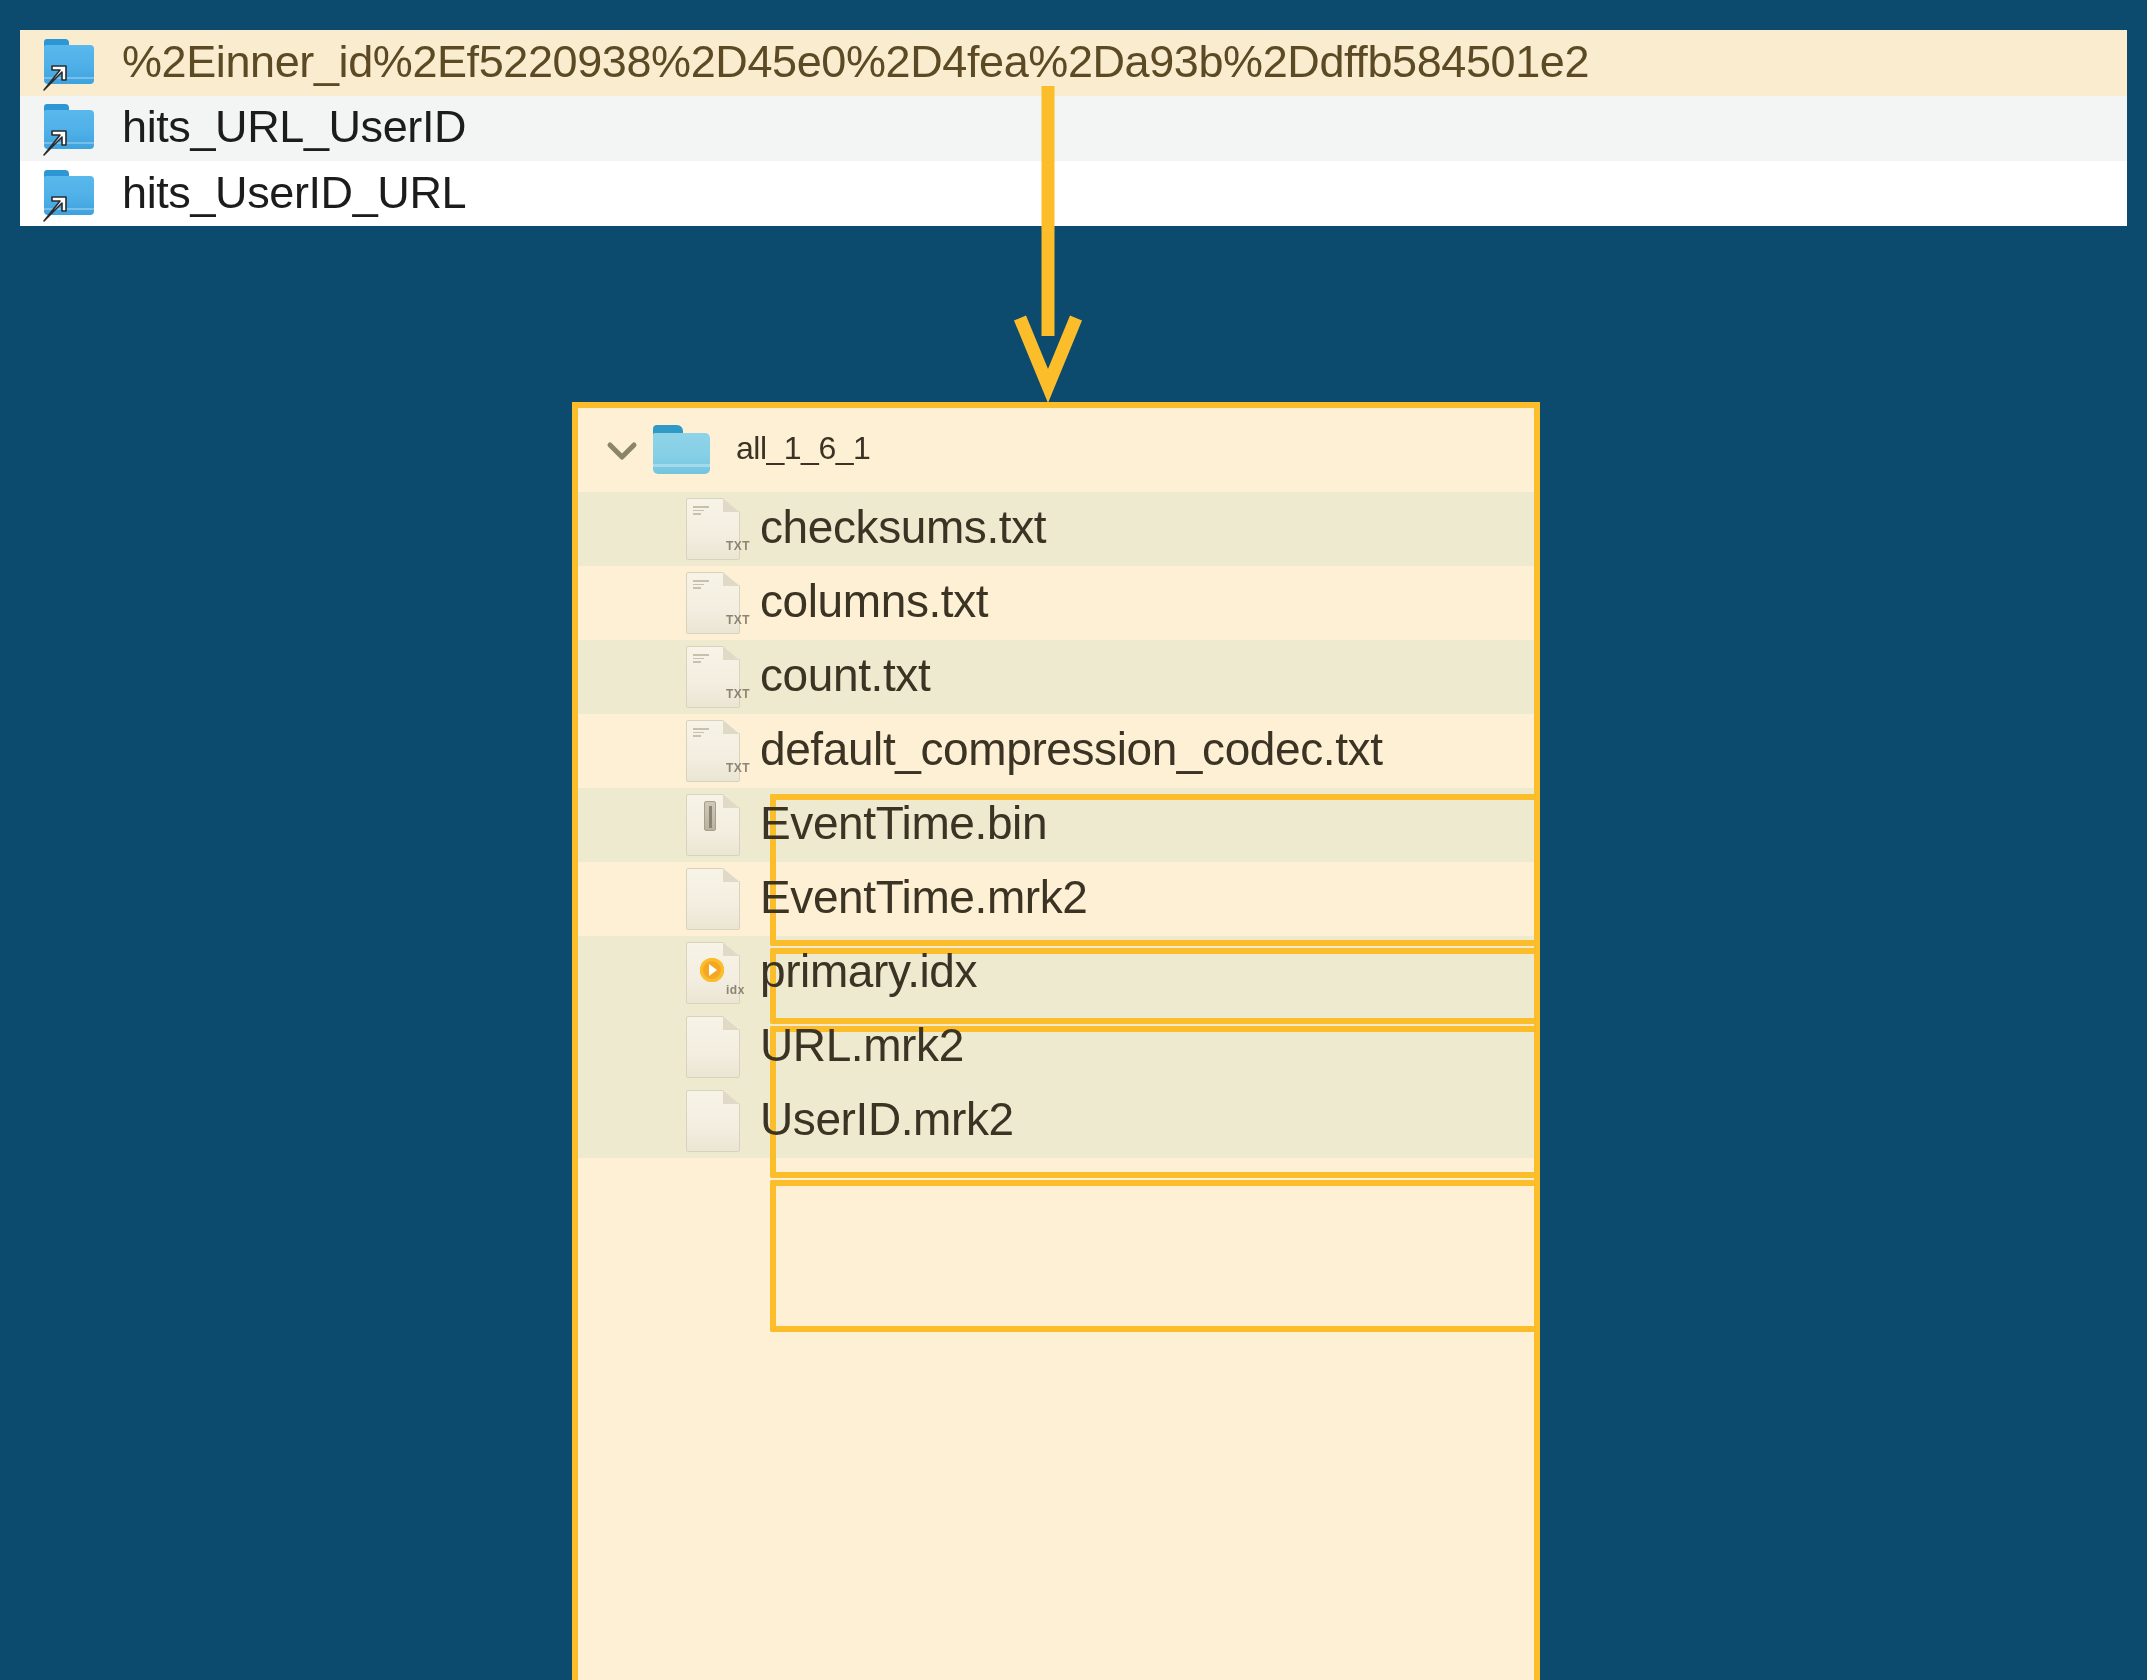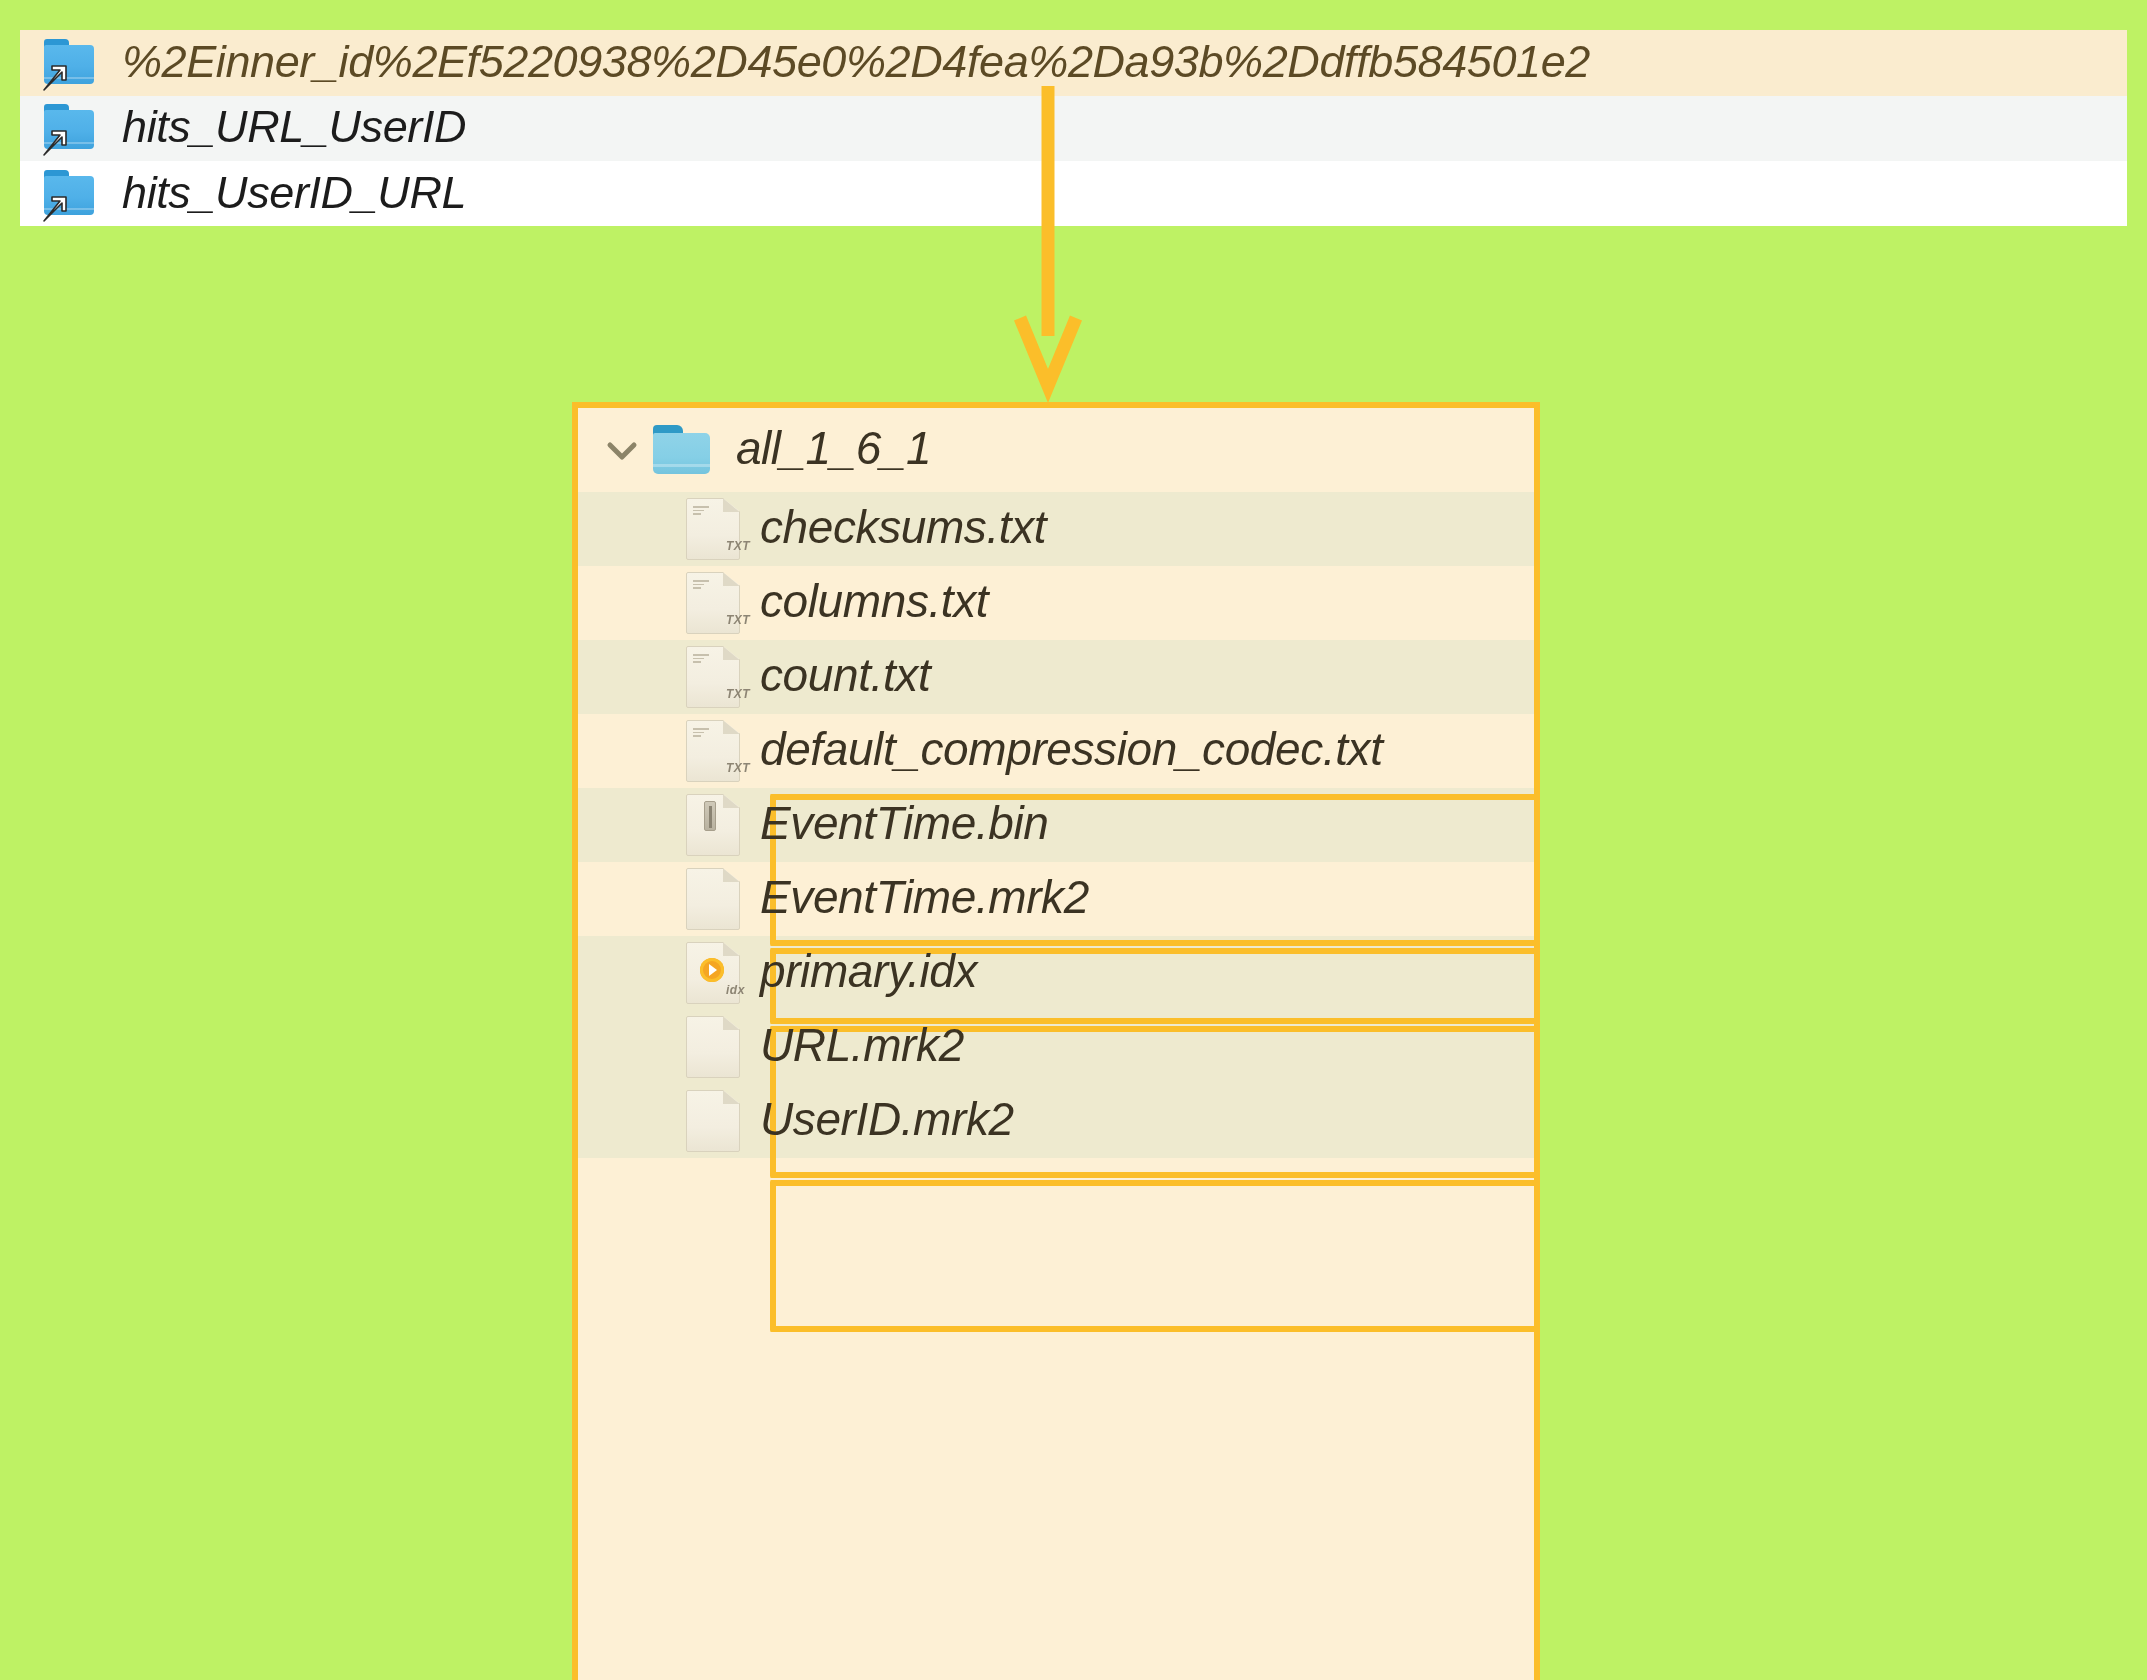--- a/index.html
+++ b/index.html
@@ -2,21 +2,21 @@
 <html><head>
 <meta charset="utf-8">
 <style>
   * { box-sizing: border-box; margin: 0; padding: 0; }
   html, body {
     width: 2147px; height: 1680px;
     background: #000000;
     font-family: "Liberation Sans", sans-serif;
     overflow: hidden;
   }
-  #stage { position: relative; width: 2147px; height: 1680px; background: #bef264; font-style: italic; }
+  #stage { position: relative; width: 2147px; height: 1680px; background: #0c4a6e; }
 
   
   #symlink-list {
     position: absolute; left: 20px; top: 30px;
     width: 2107px; height: 196px;
     background: #ffffff;
     overflow: hidden;
   }
   .sl-row {
     display: flex; align-items: center;
@@ -89,21 +89,21 @@
   .open-folder .of-body {
     position: absolute; left: 1px; top: 9px; width: 57px; height: 41px;
     background: linear-gradient(#8fd3e8 0%, #85cfe6 60%, #74c4de 100%);
     border-radius: 2px 5px 5px 5px;
   }
   .open-folder .of-body::after{
     content:""; position:absolute; left:0; right:0; bottom:7px; height:3px;
     background: rgba(255,255,255,0.30);
   }
   .folder-name {
-    font-size: 46px; color: #3b3323; letter-spacing: -0.5px; line-height: 1;
+    font-size: 32px; color: #3b3323; letter-spacing: -0.5px; line-height: 1;
     padding-bottom: 4px;
   }
 
   
   .file-indent { width: 108px; flex: 0 0 108px; }
   .file-icon { position: relative; width: 54px; height: 62px; flex: 0 0 54px; margin-right: 20px; }
   .doc-shape {
     position: absolute; inset: 0;
     background: linear-gradient(#f7f3e6 0%, #f3eee0 60%, #ebe5d3 100%);
     border: 1px solid #d9d2bd;

